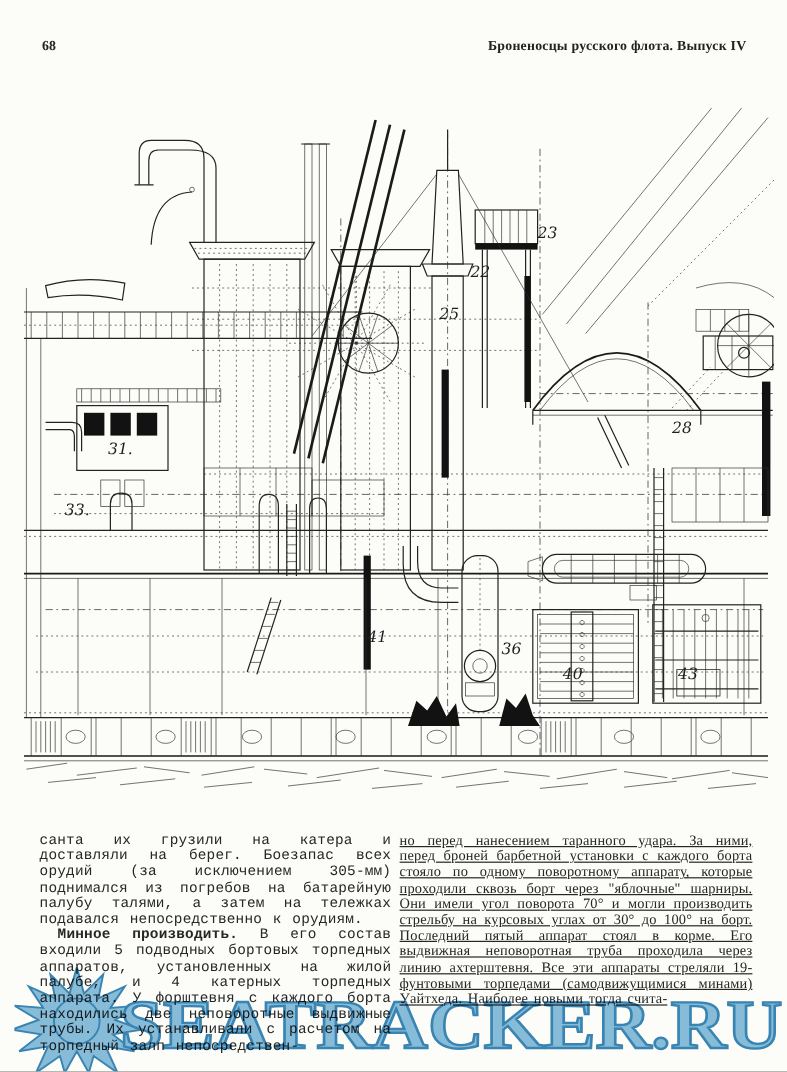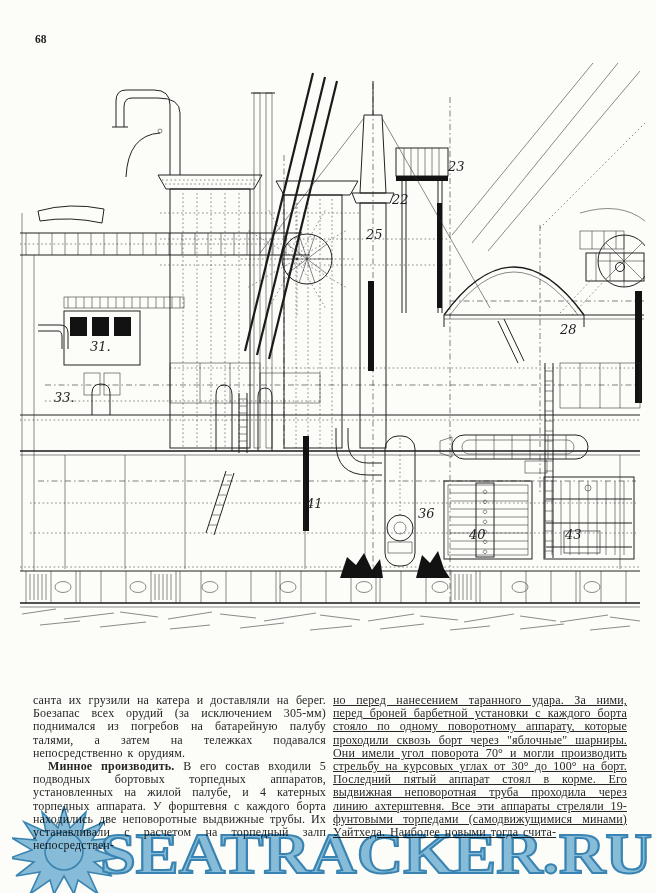--- a/index.html
+++ b/index.html
@@ -4,47 +4,48 @@
 <style>
   html,body{margin:0;padding:0;background:#888;}
   .page{
     position:relative; width:656px; height:893px; margin:0 auto;
     background:#fcfcf9; overflow:hidden;
     font-family:"Liberation Serif","DejaVu Serif",serif; color:#1c1c1c;
   }
   .hdr{position:absolute; top:33px; left:0; width:656px; height:16px; font-size:11.5px; font-weight:bold; color:#222;}
   .hdr .pgnum{position:absolute; left:35px; top:0;}
   .hdr .title{position:absolute; right:34px; top:0; letter-spacing:.2px;}
-  .fig{position:absolute; left:20px; top:63px; width:625px; height:578px;text-align:right;}
+  .fig{position:absolute; left:20px; top:90px; width:625px; height:578px;text-align:right;}
   .fig svg{display:block;}
   .col{position:absolute; top:694px; font-size:12px; line-height:13.2px;
        text-align:justify; word-spacing:1.6px; letter-spacing:.15px; color:#262626;}
   .col p{margin:0;}
   .col p+p{text-indent:15px;}
-  .col-l{left:33px;  width:293px;}
+  .col-l{left:33px;  width:293px;font-family:Liberation Mono, monospace;}
   .col-r{left:333px; width:294px;text-decoration:underline;}
   .wm{position:absolute; left:12px; top:806px; width:644px; height:88px;
       mix-blend-mode:multiply; opacity:.95; pointer-events:none;}
   
   .k  {stroke:#222; fill:none; stroke-width:1;}
   .k2 {stroke:#1a1a1a; fill:none; stroke-width:1.4;}
   .t  {stroke:#2b2b2b; fill:none; stroke-width:.55;}
   .d  {stroke:#2b2b2b; fill:none; stroke-width:.55; stroke-dasharray:1.6 2.6;}
   .dd {stroke:#2b2b2b; fill:none; stroke-width:.6;  stroke-dasharray:6 3 1.5 3;}
   .hv {stroke:#333; fill:none; stroke-width:.7;}
   .blk{fill:#121212; stroke:none;}
   .lbl{font-family:"DejaVu Serif",serif; font-style:italic; font-size:13px; fill:#1f1f1f;}
 </style>
 </head>
 <body>
 
 <div class="page">
 
   <div class="hdr">
     <span class="pgnum">68</span>
+    <span class="title">Броненосцы русского флота. Выпуск IV</span>
   </div>
 
   <div class="fig">
   <svg width="625" height="578" viewBox="0 0 625 578">
 
     <g>
       <line class="k" x1="0" y1="352" x2="620" y2="352"></line>
       <line class="d" x1="0" y1="357" x2="620" y2="357"></line>
       <line class="k2" x1="0" y1="388" x2="620" y2="388"></line>
       <line class="t" x1="0" y1="392" x2="620" y2="392"></line>

